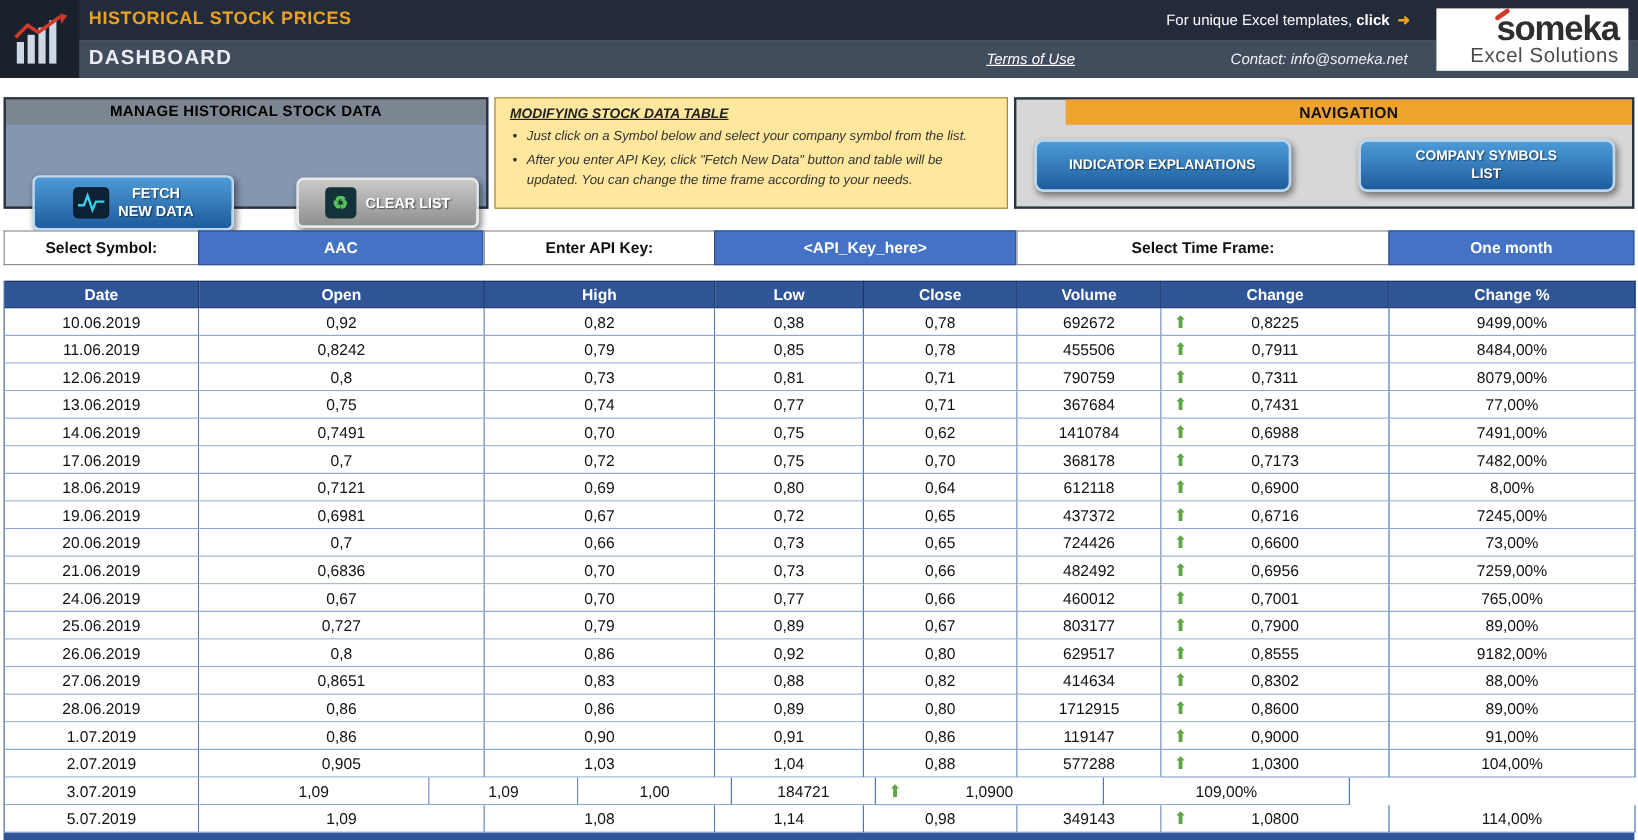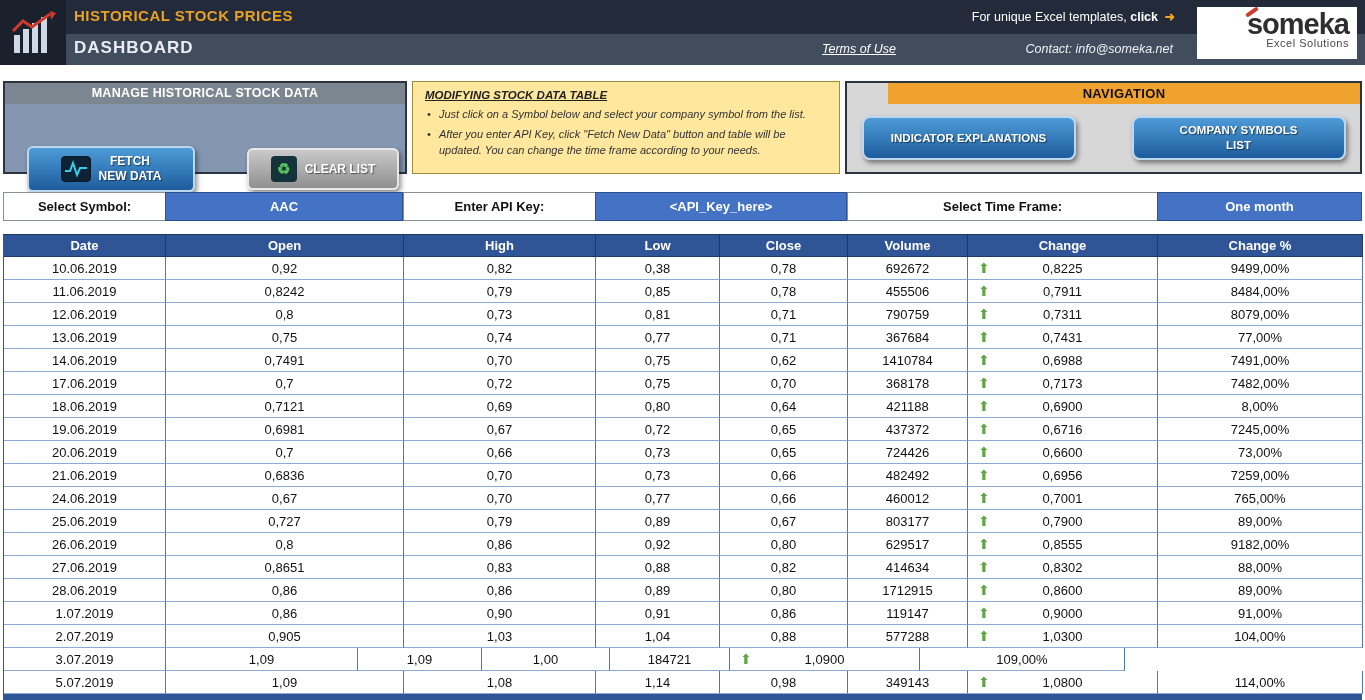--- a/index.html
+++ b/index.html
@@ -15,28 +15,28 @@
   .title-1 { position:absolute; left:74px; top:7px; color:#e8a123; font-weight:bold; font-size:15px; letter-spacing:.5px; }
   .title-2 { position:absolute; left:74px; top:38px; color:#e9edf3; font-weight:bold; font-size:17px; letter-spacing:1px; }
   .promo { position:absolute; right:190px; top:9px; color:#fff; font-size:12.5px; cursor:pointer; white-space:nowrap; }
   .promo b { font-weight:bold; }
   .promo .arr { color:#f2a41f; font-weight:bold; margin-left:3px; }
   .terms { position:absolute; left:822px; top:42px; color:#fff; font-size:12.5px; font-style:italic; text-decoration:underline; cursor:pointer; }
   .contact { position:absolute; right:192px; top:42px; color:#eef1f5; font-size:12.5px; font-style:italic; }
   .someka-box { position:absolute; right:8px; top:7px; width:160px; height:52px; background:#fff; padding:2px 8px 0 8px; text-align:right; }
   .someka-brand { font-size:29px; font-weight:bold; color:#2e2e2e; letter-spacing:-1px; line-height:30px; position:relative; display:inline-block; }
   .someka-brand::before { content:""; position:absolute; left:-2px; top:1px; width:14px; height:4px; background:#d03a2b; transform:rotate(-35deg); border-radius:2px; }
-  .someka-sub { font-size:11px; color:#4a4a4a; margin-top:-2px; letter-spacing:.5px; }
+  .someka-sub { font-size:17px; color:#4a4a4a; margin-top:-2px; letter-spacing:.5px; }
 
   
   .panels { position:absolute; top:81px; left:3px; height:93px; display:flex; gap:5px; }
   .panel { border:2px solid #2a3442; display:flex; flex-direction:column; }
   .panel-head { height:21px; color:#fff; font-weight:bold; font-size:12.5px; text-align:center; line-height:21px; letter-spacing:.3px; }
   .manage { width:404px; background:#8496b0; }
-  .manage .panel-head { background:#7c8691; color:#ffffff; }
+  .manage .panel-head { background:#7c8691; color:#000000; }
   .manage-body { flex:1; display:flex; align-items:center; padding-left:22px; gap:52px;margin-top:42px; }
   .btn { display:flex; align-items:center; justify-content:center; gap:8px; cursor:pointer;
          border-radius:6px; box-shadow:2px 3px 5px rgba(0,0,0,.45); color:#fff; font-weight:bold;
          text-shadow:1px 1px 1px rgba(0,0,0,.5); }
   .btn-blue { background:linear-gradient(#4d9bd8,#1e5c9c); border:2px solid #bcd8ee; }
   .btn-fetch { width:168px; height:46px; font-size:12px; }
   .btn-fetch .txt { text-align:center; line-height:1.25; }
   .mini-icon { width:30px; height:26px; background:#0e2235; border:1px solid #0a1827; border-radius:4px; display:flex; align-items:center; justify-content:center; }
   .btn-clear { width:152px; height:42px; font-size:12px; background:linear-gradient(#c9c9c9,#8f8f8f); border:2px solid #e8e8e8; }
   .recycle-box { width:26px; height:26px; background:#14323a; border-radius:4px; display:flex; align-items:center; justify-content:center; color:#58c35c; font-size:15px; text-shadow:none; }
@@ -248,21 +248,21 @@
             <span class="cv">0,7173</span>
           </div>
           <div class="td" style="width: 205px; text-align: right;">7482,00%</div>
         </div>
         <div class="tr">
           <div class="td" style="width: 162px;">18.06.2019</div>
           <div class="td" style="width: 238px;">0,7121</div>
           <div class="td" style="width: 192px;">0,69</div>
           <div class="td" style="width: 124px;">0,80</div>
           <div class="td" style="width: 128px;">0,64</div>
-          <div class="td" style="width: 120px;">421188</div>
+          <div class="td" style="width: 120px;">612118</div>
           <div class="td change" style="width: 190px;">
             <span class="up">⬆</span>
             <span class="cv">0,6900</span>
           </div>
           <div class="td" style="width: 205px;">8,00%</div>
         </div>
         <div class="tr">
           <div class="td" style="width: 162px;">19.06.2019</div>
           <div class="td" style="width: 238px;">0,6981</div>
           <div class="td" style="width: 192px;">0,67</div>

